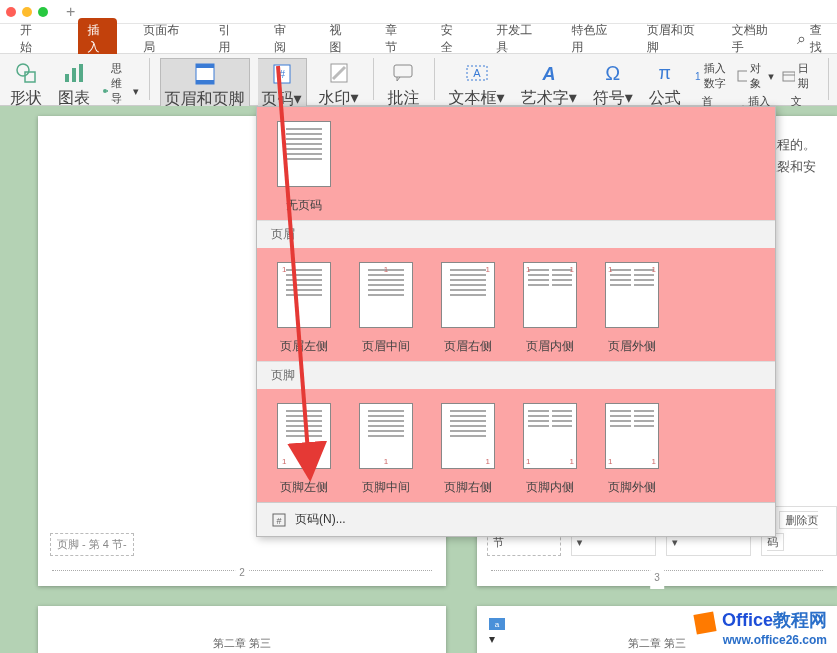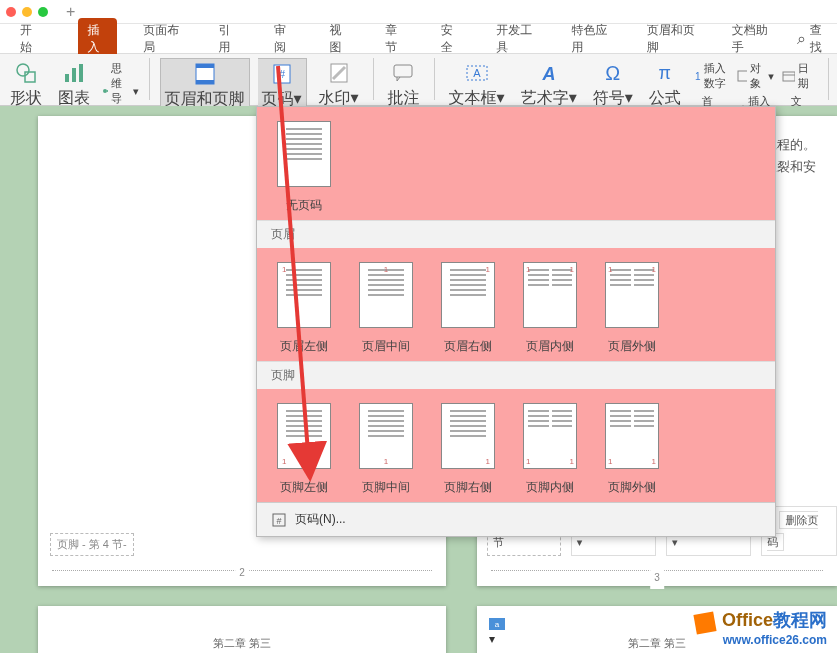--- a/index.html
+++ b/index.html
@@ -40,21 +40,21 @@
 .thumb .ln{height:2px;background:#aaa}
 .thumb.dbl{flex-direction:row;padding:6px 4px;gap:3px}
 .thumb.dbl .col{flex:1;display:flex;flex-direction:column;gap:3px}
 .thumb .num{position:absolute;font-size:8px;color:#c66}
 .opt-l{font-size:12px;color:#444}
 .panel-bot{border-top:1px solid #ccc;padding:8px 14px;display:flex;align-items:center;gap:8px;background:#f2f2f2;cursor:pointer}
 
 .arrow-svg{position:absolute;top:0;left:0;pointer-events:none;z-index:200}
 
 .wm{position:absolute;bottom:6px;right:10px;z-index:300;font-family:Arial;font-weight:bold}
-.wm .t1{color:#a16207;font-size:18px}
+.wm .t1{color:#1d4ed8;font-size:18px}
 .wm .t2{color:#2a6fc9;font-size:18px}
 .wm .u{color:#2a6fc9;font-size:12px;display:block;text-align:right}
 .wm .logo{display:inline-block;width:20px;height:20px;background:#ff7a00;vertical-align:middle;margin-right:4px;transform:rotate(-10deg)}
 </style>
 </head>
 <body>
 
 <div class="titlebar">
   <div class="tc r"></div>
   <div class="tc y"></div>

